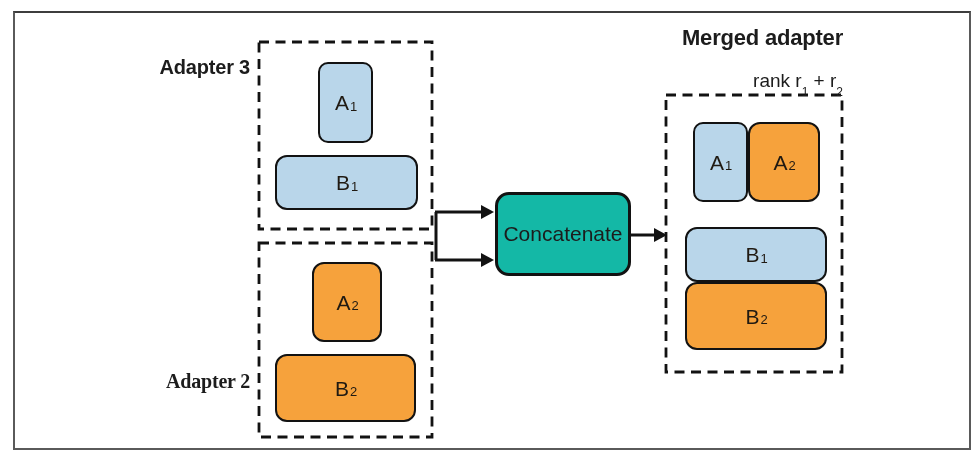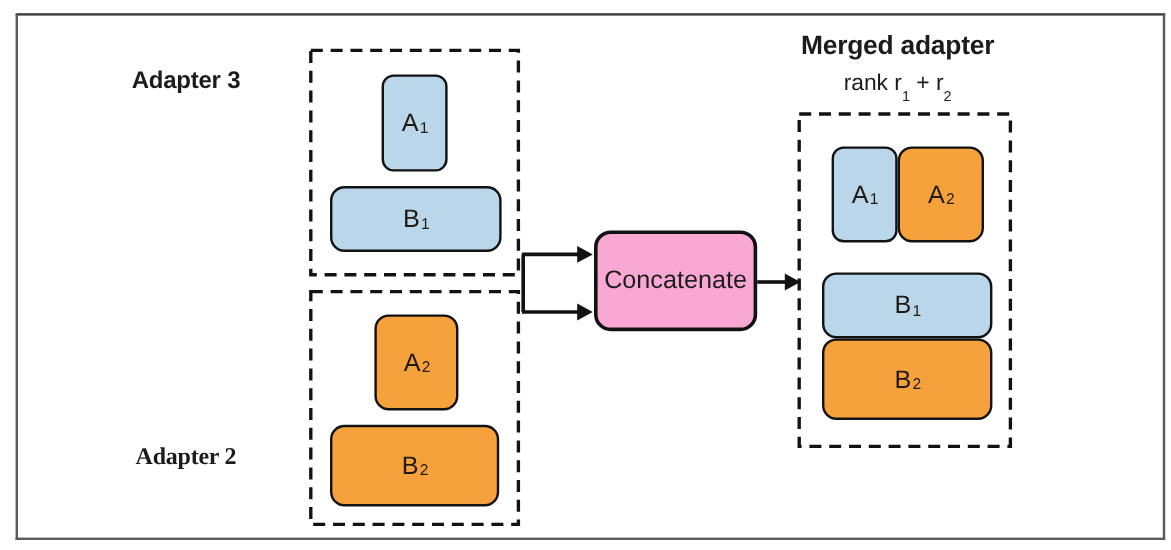--- a/index.html
+++ b/index.html
@@ -22,29 +22,29 @@
   }
   .blk sub{font-size:13px;line-height:0;position:relative;top:4px;left:1px;}
   .blue{background:#b9d6ea;}
   .orange{background:#f6a23c;}
   .r10{border-radius:10px;}
   .r12{border-radius:12px;}
 
   
   .process{
     position:absolute;left:495px;top:192px;width:136px;height:84px;
-    box-sizing:border-box;border:3px solid #121212;border-radius:14px;background:#f9a8d4;
+    box-sizing:border-box;border:3px solid #121212;border-radius:14px;background:#14b8a6;
     display:flex;align-items:center;justify-content:center;
     font-size:21px;color:#1c1c1c;
   }
 
   
-  .label-group{position:absolute;text-align:center;}
+  .label-group{position:absolute;text-align:right;}
   .label-title{font-weight:bold;font-size:20px;line-height:24px;letter-spacing:-0.2px;}
-  .label-rank{font-size:19px;line-height:24px;margin-top:7px;}
+  .label-rank{font-size:19px;line-height:24px;margin-top:18px;}
   .label-rank sub{font-size:12px;line-height:0;position:relative;top:4px;}
   .lg-adapter1{left:60px;top:55px;width:190px;}
   .lg-adapter2{left:60px;top:369px;width:190px;font-family:Liberation Serif, serif;}
   .lg-merged{left:653px;top:25px;width:190px;}
   .lg-merged .label-title{font-size:22px;line-height:26px;}
 </style>
 </head>
 <body>
 
 <div class="stage">

